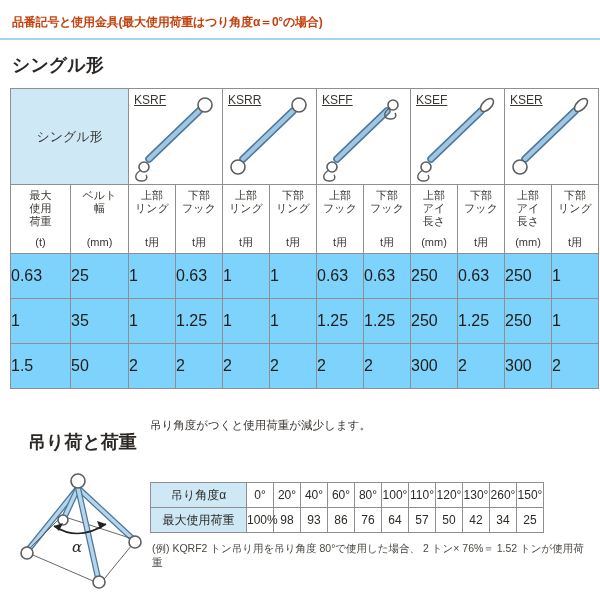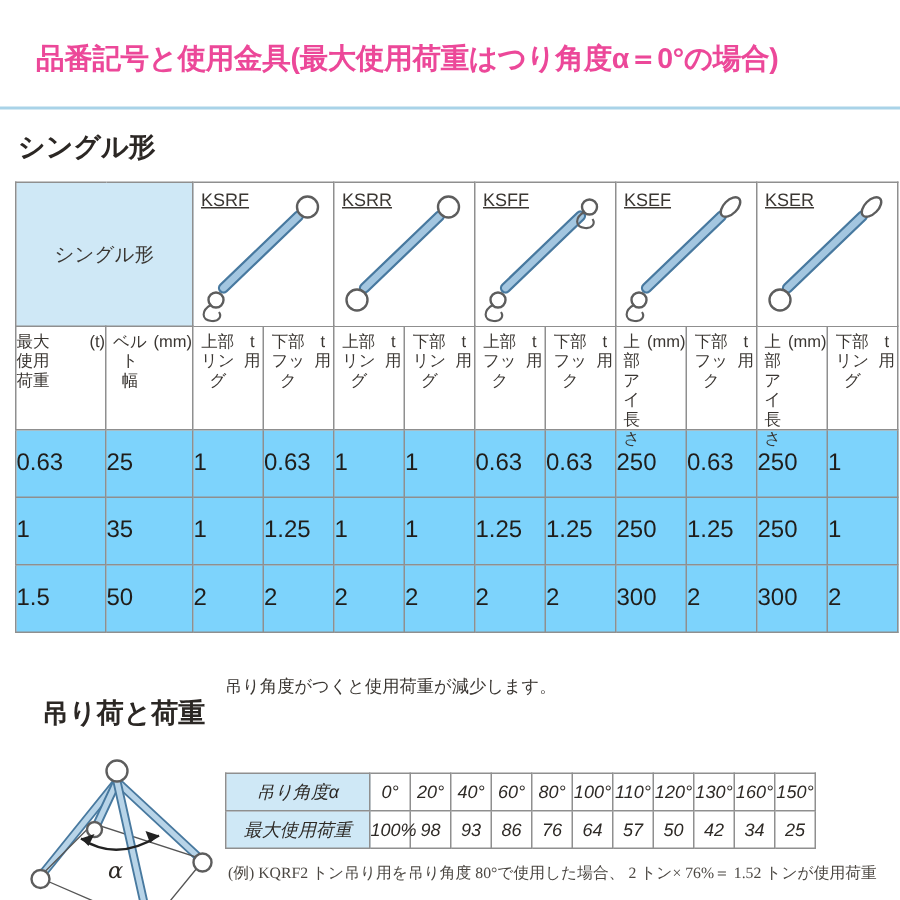--- a/index.html
+++ b/index.html
@@ -2,51 +2,51 @@
 <html><head>
 <meta charset="utf-8">
 <style>
   html,body{margin:0;padding:0;}
   body{
     width:600px;height:600px;overflow:hidden;background:#fff;
     font-family:"Liberation Sans","DejaVu Sans",sans-serif;
     color:#2e2a26;
   }
   .title-wrap{padding:14px 10px 7px 12px;border-bottom:2px solid #a9d3e8;}
-  h1{margin:12px;font-size:19px;font-weight:bold;letter-spacing:-0.2px;color:#ec4899;}
+  h1{margin:0;font-size:12px;font-weight:bold;letter-spacing:-0.2px;color:#c2410c;}
   .page{padding:0 8px 0 10px;}
   h2{margin:12px;font-size:18px;font-weight:bold;color:#2b2724;}
   .single-title{margin:13px 0 11px 2px;}
 
   
   table.main{border-collapse:collapse;table-layout:fixed;width:586px;}
   .main td,.main th{border:1px solid #8f8f8f;padding:0;}
   .label-cell{background:#cfe8f6;text-align:center;font-size:13px;color:#3a3632;}
   .prod-cell{height:95px;vertical-align:top;position:relative;background:#fff;}
   .prod-code{position:absolute;top:4px;left:5px;font-size:12px;color:#3a3632;text-decoration:underline;}
   .sling{position:absolute;top:2px;left:0;width:93px;height:91px;}
   .strap-edge{stroke:#48799f;stroke-width:7.5;stroke-linecap:round;}
   .strap{stroke:#a3c6e0;stroke-width:4.5;stroke-linecap:round;}
   .g-ring{fill:#fff;stroke:#5d5d5d;stroke-width:1.6;}
   .g-hook{fill:none;stroke:#5d5d5d;stroke-width:1.4;}
   .main th{font-weight:normal;vertical-align:top;height:68px;}
-  .hdr{display:flex;flex-direction:row;justify-content:space-between;height:60px;padding:4px 0;font-size:11px;line-height:1.18;color:#3a3632;text-align:center;}
+  .hdr{display:flex;flex-direction:column;justify-content:space-between;height:60px;padding:4px 0;font-size:11px;line-height:1.18;color:#3a3632;text-align:center;}
   .main td.val{height:44px;text-align:left;font-size:16px;color:#201d1a;background:#7dd3fc;}
 
   
   .load-section{margin-top:27px;display:grid;grid-template-columns:140px 1fr;grid-template-rows:auto auto;}
   .load-title{grid-column:1;grid-row:1;padding-left:6px;padding-top:2px;}
   .load-notes{grid-column:2;grid-row:1;font-size:11.5px;line-height:1.55;color:#3a3632;padding-top:1px;}
   .load-notes p{margin:0;}
   .illu-wrap{grid-column:1;grid-row:2;padding-top:4px;padding-left:4px;}
   .angle-wrap{grid-column:2;grid-row:2;padding-top:16px;}
-  table.angle{border-collapse:collapse;table-layout:fixed;width:394px;font-style:italic;}
+  table.angle{border-collapse:collapse;table-layout:fixed;width:394px;}
   .angle td,.angle th{border:1px solid #8f8f8f;font-size:12px;height:24px;text-align:center;padding:0;color:#2e2a26;}
   .angle th{background:#cfe8f6;font-weight:normal;}
-  .example{margin:9px 0 4px 2px;font-size:10.5px;color:#4b4742;font-family:Liberation Serif, serif;}
+  .example{margin:9px 0 4px 2px;font-size:10.5px;color:#4b4742;}
   .alpha-text{font-size:15px;font-style:italic;fill:#2e2a26;font-family:"DejaVu Serif",serif;}
   .leg-edge{stroke:#48799f;stroke-width:6;stroke-linecap:round;}
   .leg{stroke:#b8d4e8;stroke-width:3.5;stroke-linecap:round;}
   .outline{fill:none;stroke:#555;stroke-width:0.9;}
   .arc{fill:none;stroke:#222;stroke-width:1.6;}
   .arrowhead{fill:#222;}
 </style>
 </head>
 <body>
 
@@ -293,21 +293,21 @@
             <th>吊り角度α</th>
           <td>0°</td>
               <td>20°</td>
               <td>40°</td>
               <td>60°</td>
               <td>80°</td>
               <td>100°</td>
               <td>110°</td>
               <td>120°</td>
               <td>130°</td>
-              <td>160°</td>
+              <td>260°</td>
               <td>150°</td>
             </tr>
           <tr>
             <th>最大使用荷重</th>
           <td>100%</td>
               <td>98</td>
               <td>93</td>
               <td>86</td>
               <td>76</td>
               <td>64</td>

